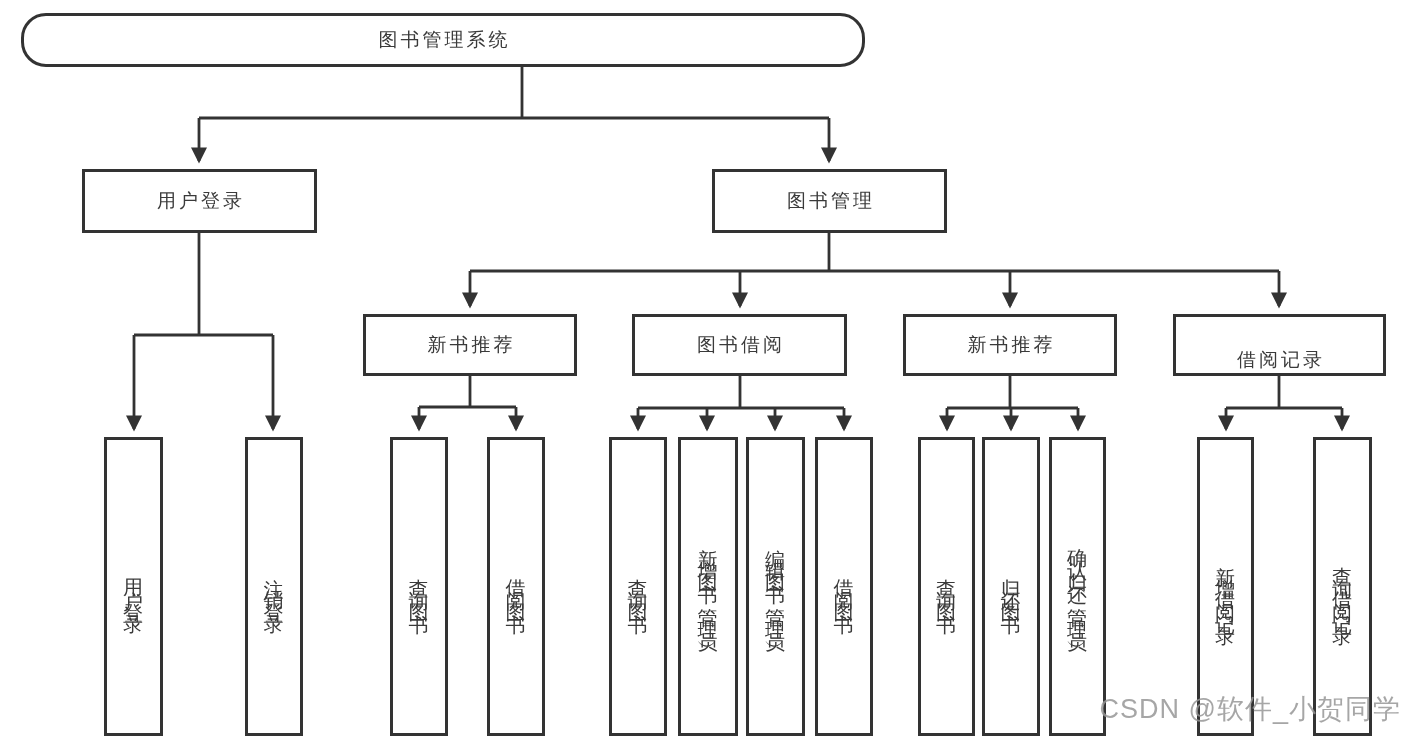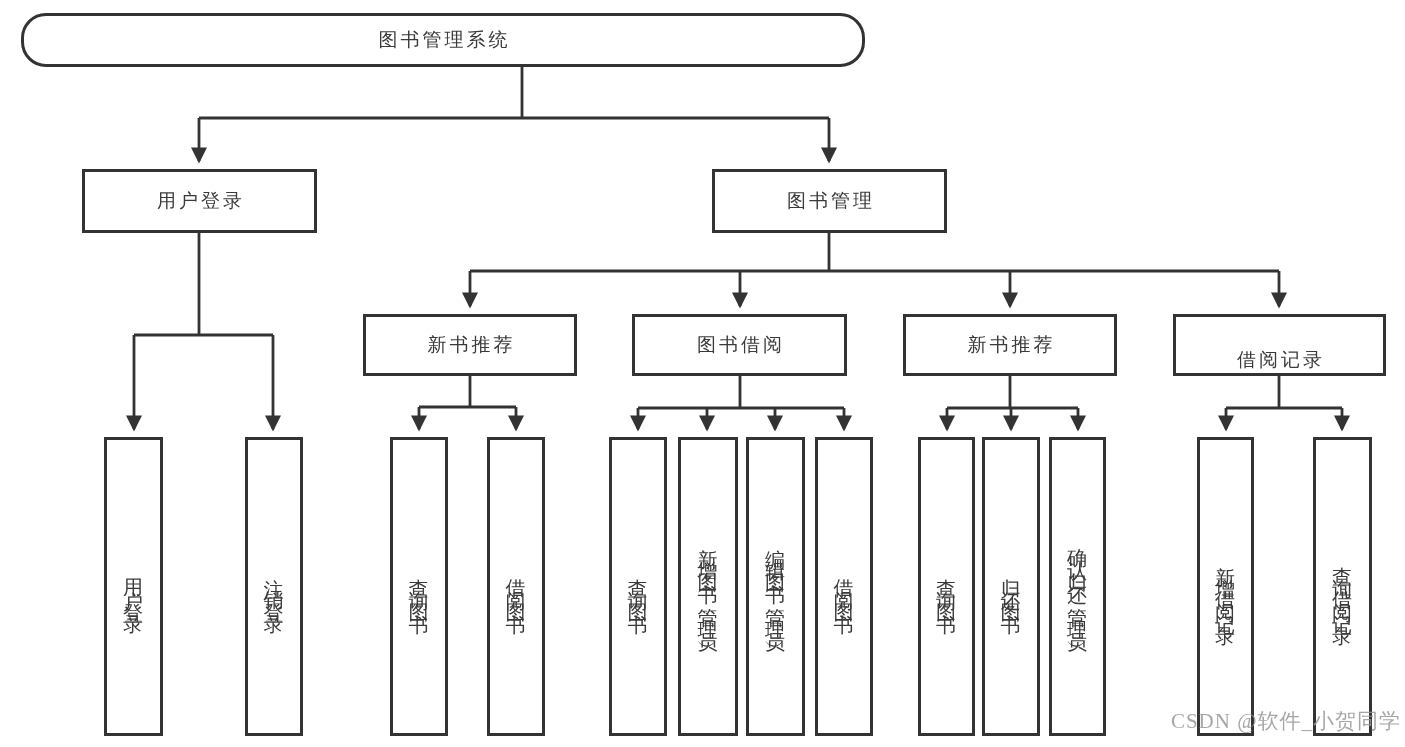--- a/index.html
+++ b/index.html
@@ -37,26 +37,25 @@
     text-orientation: mixed;
     font-size: 20px;
     letter-spacing: 12px;
     line-height: 1;
     white-space: normal;
     text-indent: 0;
   }
   #watermark {
     position: absolute;
     right: 4px;
-    bottom: 12px;
-    font-size: 21px;
+    bottom: 20px;
+    font-size: 27px;
     letter-spacing: 1px;
     color: rgba(150, 150, 150, 0.85);
     pointer-events: none;
-    font-family: Liberation Serif, serif;
   }
 </style>
 </head>
 <body>
 
 <div id="canvas">
 
   <svg id="connectors" viewBox="0 0 1405 747" xmlns="http://www.w3.org/2000/svg">
     <defs>
       <marker id="arrow" viewBox="0 0 10 10" refX="8.5" refY="5" markerWidth="8" markerHeight="5.7" orient="auto">

